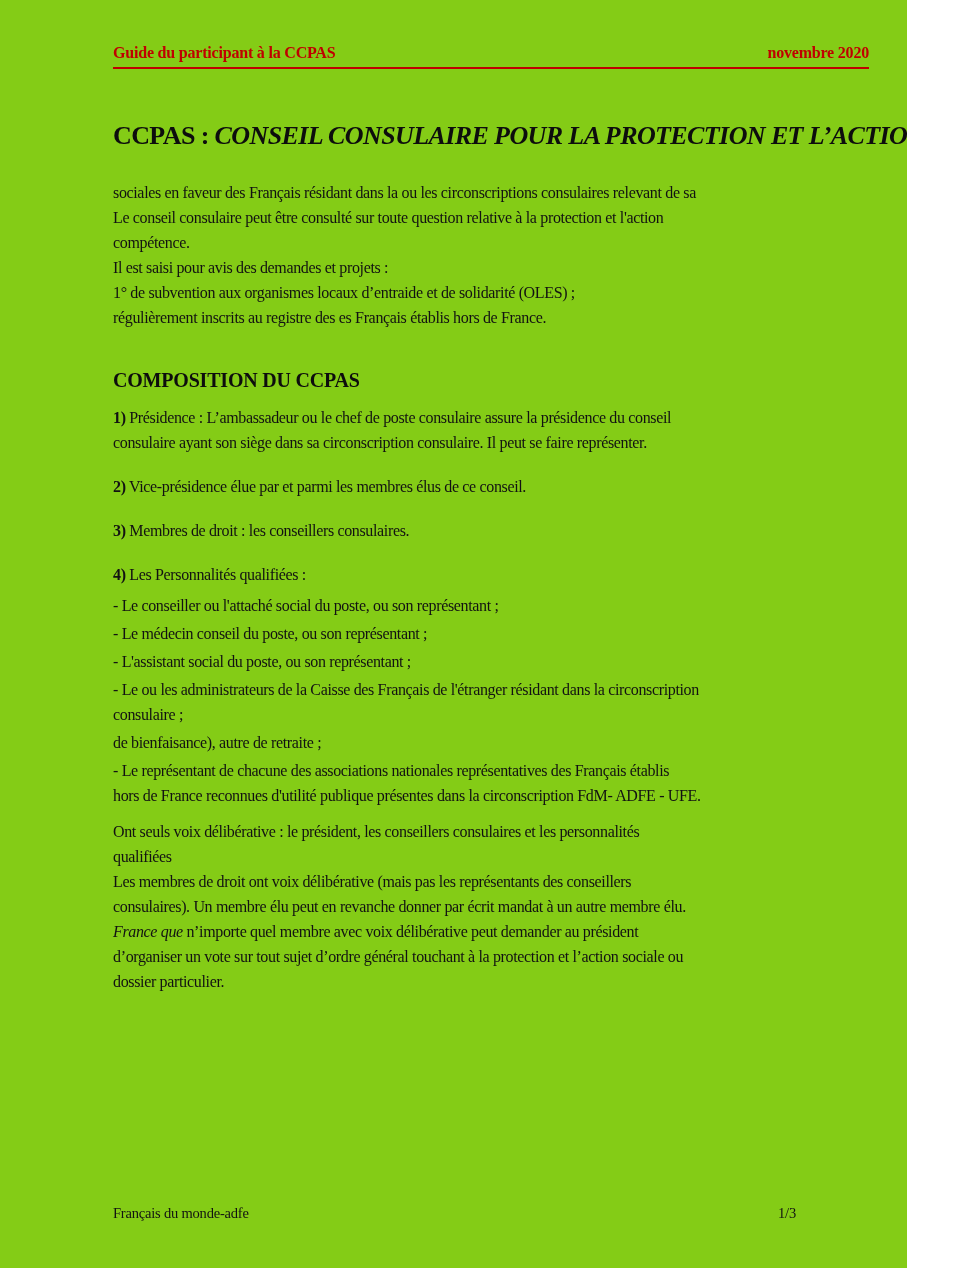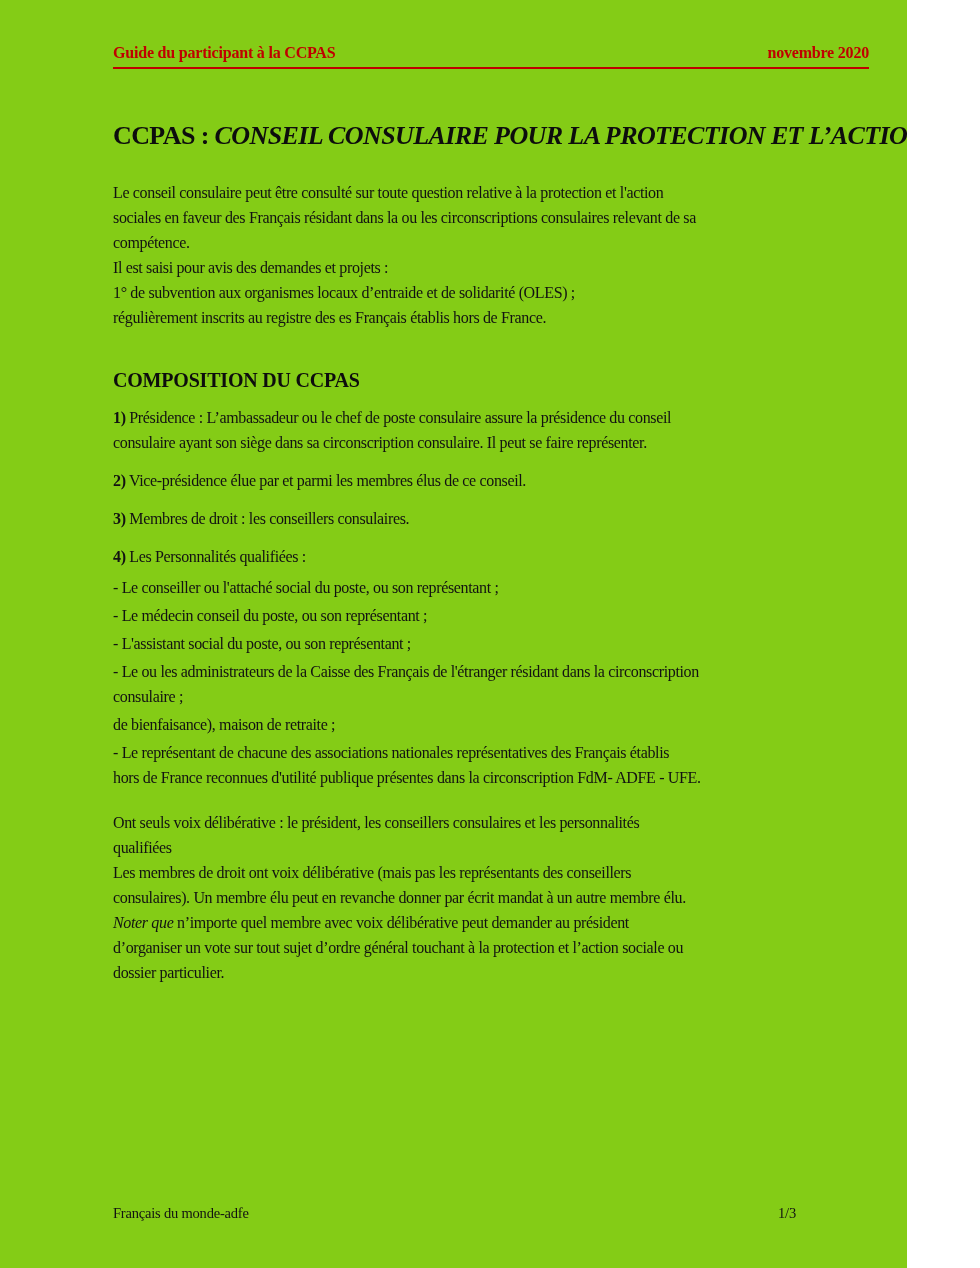--- a/index.html
+++ b/index.html
@@ -26,27 +26,27 @@
   .ln { display:block; white-space:nowrap; }
 
   .intro { margin-top:29px; }
 
   .h2 { font-size:20px; font-weight:bold; line-height:21px; letter-spacing:-0.2px; color:#0d0d0d; }
   .h2-composition { margin-top:40px; }
   .h2-vote { margin-top:27px; }
 
   .item { line-height:25px; }
   .item-1 { margin-top:14px; }
-  .item-n { margin-top:13px; }
+  .item-n { margin-top:19px; }
   .num { font-weight:bold; }
 
   .bullets { margin-top:6px; }
   .bullet { margin-bottom:3px; }
 
-  .voteblock { margin-top:20px; }
+  .voteblock { margin-top:11px; }
   .it { font-style:italic; }
 
   .footer {
     position:absolute; left:113px; right:111px; top:1205px;
     display:flex; justify-content:space-between;
     font-size:14.5px; letter-spacing:-0.2px; color:#121212;align-items:center;
   }
 </style>
 </head>
 <body>
@@ -57,22 +57,22 @@
     <div class="hdr">
       <span>Guide du participant à la CCPAS</span>
       <span>novembre 2020</span>
     </div>
 
     <div class="title">
       <span class="t-prefix">CCPAS : </span><span class="t-main">CONSEIL CONSULAIRE POUR LA PROTECTION ET L’ACTION SOCIALE</span>
     </div>
 
     <div class="bodytext intro">
+      <span class="ln">sociales en faveur des Français résidant dans la ou les circonscriptions consulaires relevant de sa</span>
       <span class="ln">Le conseil consulaire peut être consulté sur toute question relative à la protection et l'action</span>
-      <span class="ln">sociales en faveur des Français résidant dans la ou les circonscriptions consulaires relevant de sa</span>
       <span class="ln">compétence.</span>
       <span class="ln">Il est saisi pour avis des demandes et projets :</span>
       <span class="ln">1° de subvention aux organismes locaux d’entraide et de solidarité (OLES) ;</span>
       <span class="ln">régulièrement inscrits au registre des es Français établis hors de France.</span>
     </div>
 
     <div class="h2 h2-composition">COMPOSITION DU CCPAS</div>
 
     <div class="bodytext item item-1">
       <span class="ln"><b class="num">1)</b><span> Présidence : L’ambassadeur ou le chef de poste consulaire assure la présidence du conseil</span></span>
@@ -99,35 +99,35 @@
         <span class="ln">- Le médecin conseil du poste, ou son représentant ;</span>
       </div>
       <div class="bullet">
         <span class="ln">- L'assistant social du poste, ou son représentant ;</span>
       </div>
       <div class="bullet">
         <span class="ln">- Le ou les administrateurs de la Caisse des Français de l'étranger résidant dans la circonscription</span>
         <span class="ln">consulaire ;</span>
       </div>
       <div class="bullet">
-        <span class="ln">de bienfaisance), maison de retraite ;</span>
+        <span class="ln">de bienfaisance), autre de retraite ;</span>
       </div>
       <div class="bullet">
         <span class="ln">- Le représentant de chacune des associations nationales représentatives des Français établis</span>
         <span class="ln">hors de France reconnues d'utilité publique présentes dans la circonscription FdM- ADFE - UFE.</span>
       </div>
     </div>
 
 
     <div class="bodytext voteblock">
       <span class="ln">Ont seuls voix délibérative : le président, les conseillers consulaires et les personnalités</span>
       <span class="ln">qualifiées</span>
       <span class="ln">Les membres de droit ont voix délibérative (mais pas les représentants des conseillers</span>
       <span class="ln">consulaires). Un membre élu peut en revanche donner par écrit mandat à un autre membre élu.</span>
-      <span class="ln"><i class="it">Noter que</i><span> n’importe quel membre avec voix délibérative peut demander au président</span></span>
+      <span class="ln"><i class="it">France que</i><span> n’importe quel membre avec voix délibérative peut demander au président</span></span>
       <span class="ln">d’organiser un vote sur tout sujet d’ordre général touchant à la protection et l’action sociale ou</span>
       <span class="ln">dossier particulier.</span>
     </div>
 
   </div>
 
   <div class="footer">
     <span>Français du monde-adfe</span>
     <span>1/3</span>
   </div>

